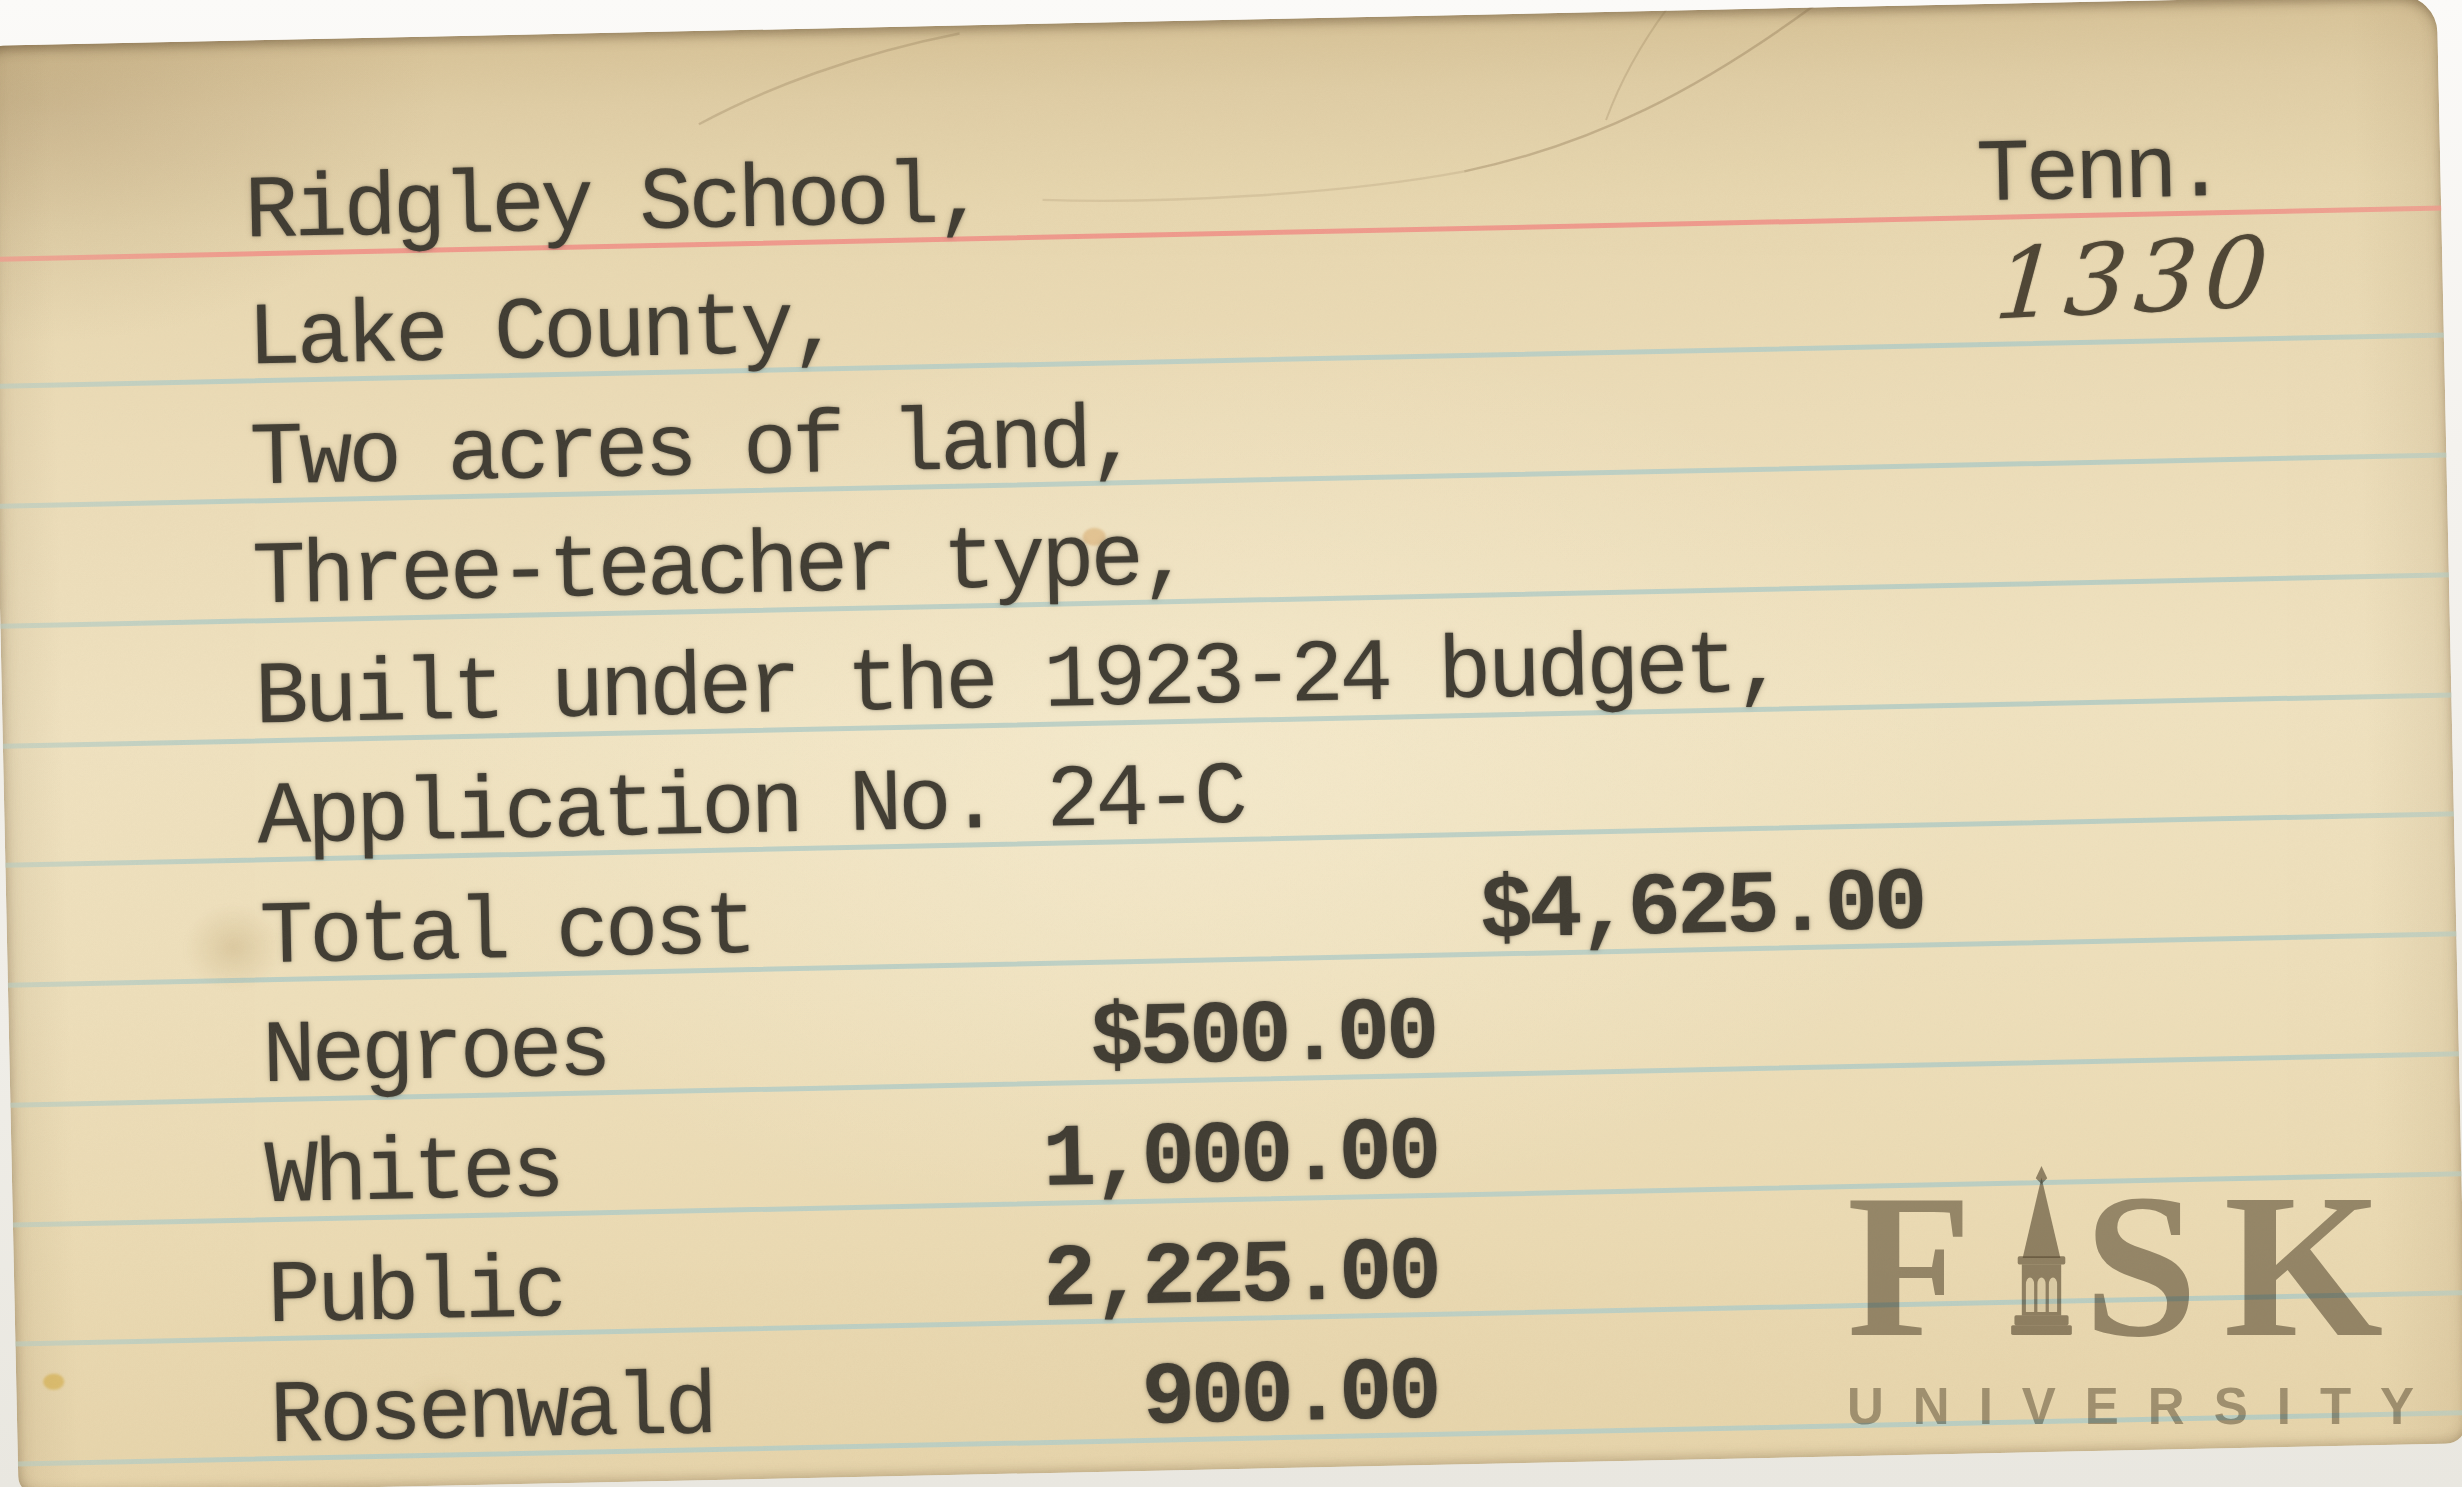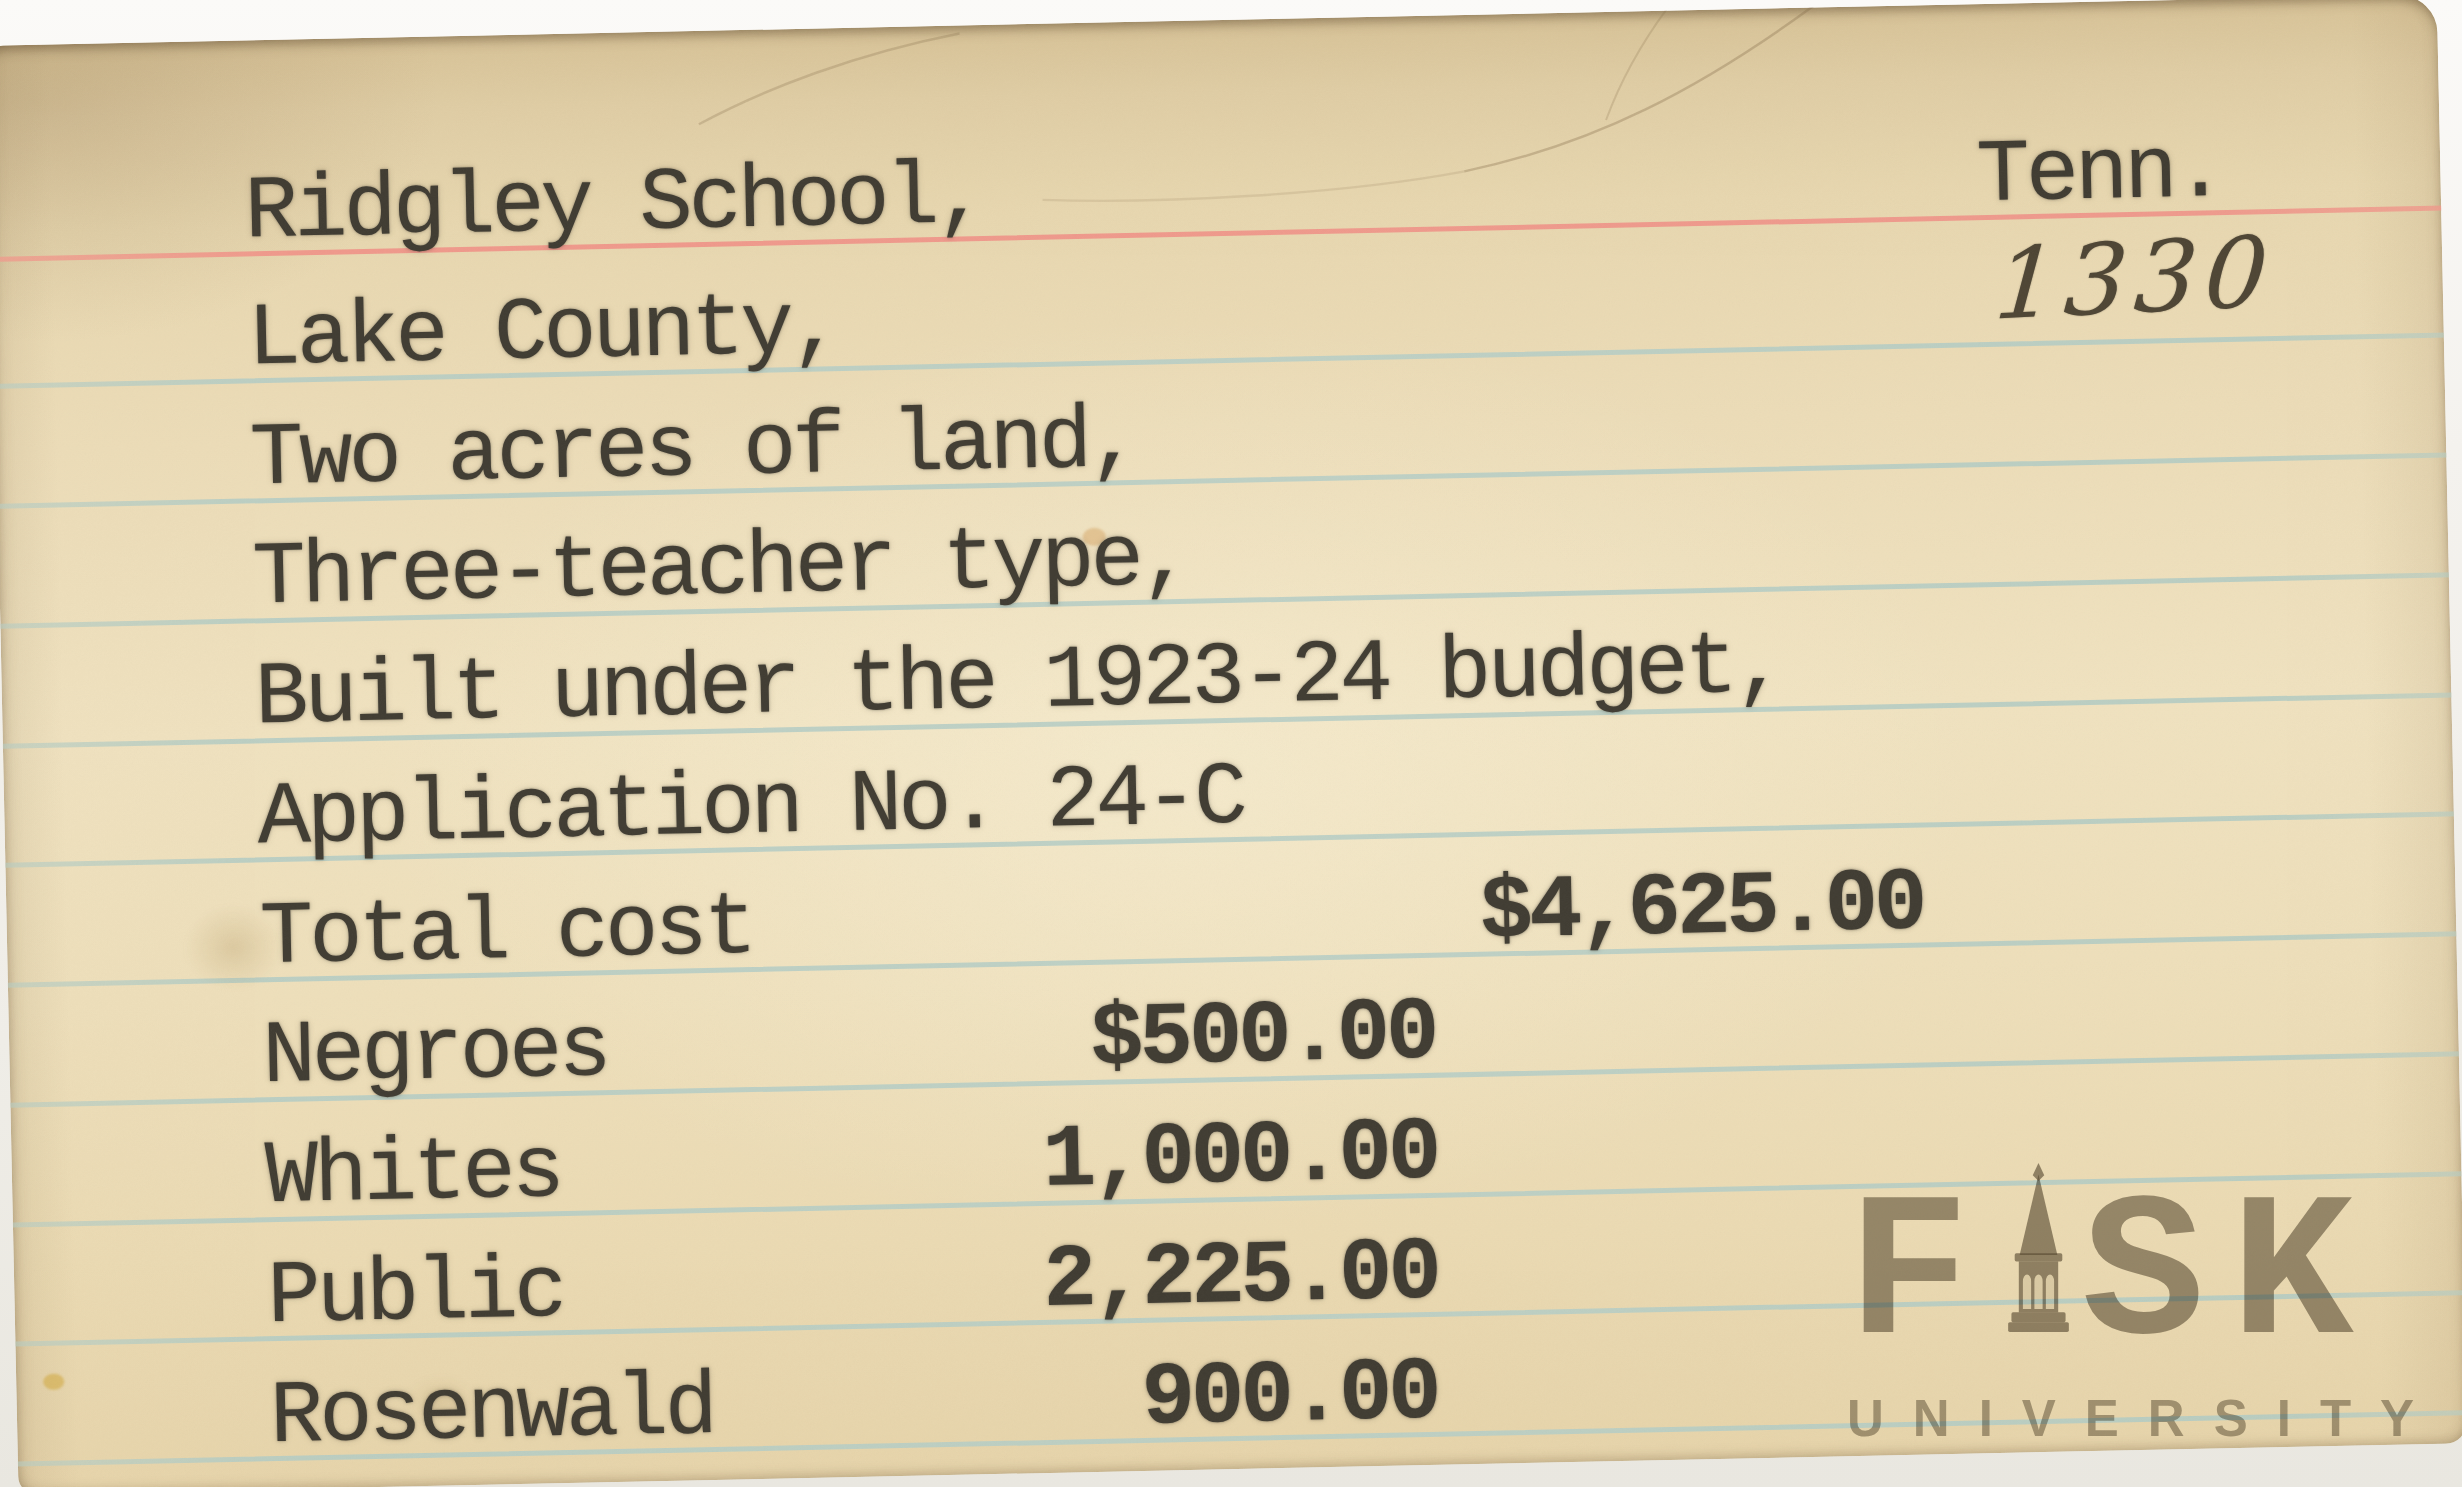--- a/index.html
+++ b/index.html
@@ -52,21 +52,21 @@
   .stain2{left:373px;top:1345px;width:107px;height:78px;
           background:radial-gradient(closest-side,rgba(150,113,52,0.12),rgba(150,113,52,0) 70%);filter:blur(1.6px);}
   .stain3{left:29.5px;top:1349px;width:21.3px;height:16.4px;border-radius:50%;
           background:rgba(203,158,32,0.45);filter:blur(0.8px);}
   .stain4{left:1087px;top:525px;width:23px;height:18px;border-radius:50%;
           background:rgba(196,122,38,0.30);filter:blur(0.8px);}
   .grain{position:absolute;left:0;top:0;opacity:0.05;}
   
   .wm{position:absolute;left:1847px;top:1163px;width:591px;mix-blend-mode:multiply;}
   .wm-word{display:block;white-space:nowrap;
-           font-family:Liberation Mono, monospace;font-weight:700;
+           font-family:Liberation Serif, serif;font-weight:700;
            font-size:205px;line-height:205px;letter-spacing:26px;
            color:rgba(95,86,70,0.58);}
   .wm-word svg{vertical-align:baseline;margin:0 3.3px;}
   .wm-sub{display:block;margin-top:13px;white-space:nowrap;
           font-family:Liberation Sans, sans-serif;font-weight:700;
           font-size:51px;line-height:51px;letter-spacing:29px;
           color:rgba(98,90,74,0.50);}
 </style>
 </head>
 <body>

